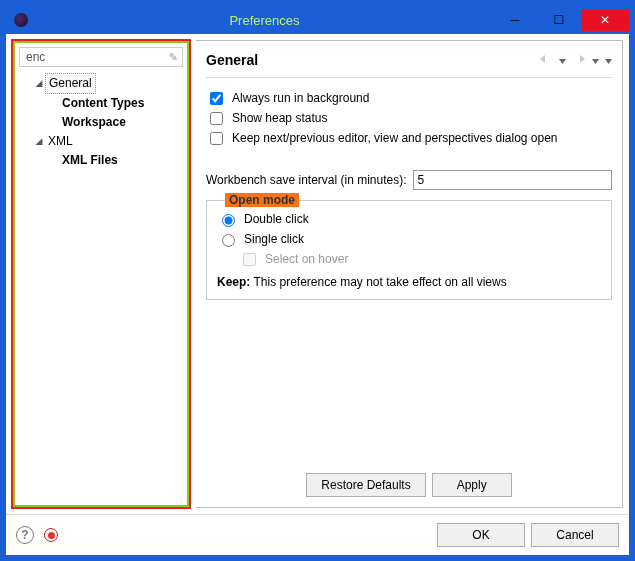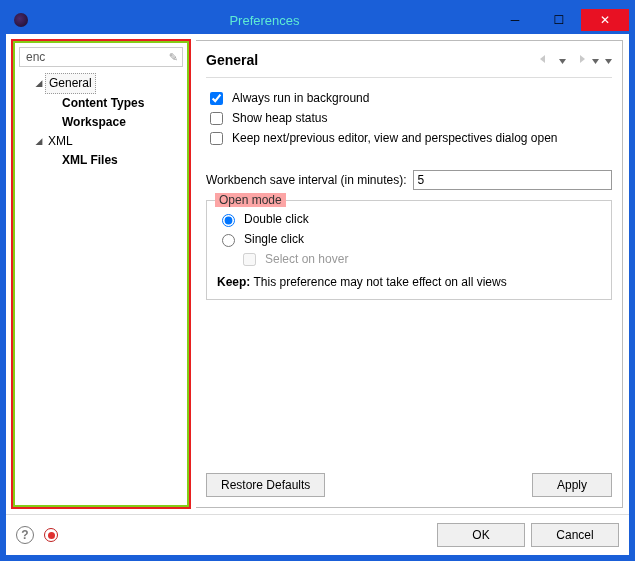--- a/index.html
+++ b/index.html
@@ -1,20 +1,20 @@
 <!DOCTYPE html>
 <html><head>
 <meta charset="utf-8">
 <style>
   * { box-sizing: border-box; font-family: "Segoe UI", Tahoma, sans-serif; font-size: 12px; }
   body { margin: 0; background: #fff; }
   .window { width: 635px; height: 561px; border: 6px solid #1a5fd8; background: #fff; display: flex; flex-direction: column; }
   .titlebar { height: 28px; background: #1a5fd8; display: flex; align-items: center; padding: 0 0 0 8px; color: #000; }
   .titlebar .app-icon { width: 14px; height: 14px; border-radius: 50%; background: radial-gradient(circle at 40% 40%, #4a2a6a, #1a0a2a); margin-right: 8px; }
-  .titlebar .title { flex: 1; text-align: center; color: #5eead4; font-size: 13px; }
+  .titlebar .title { flex: 1; text-align: center; color: #bef264; font-size: 13px; }
   .titlebar .winbtns { display: flex; }
   .titlebar .winbtn { width: 44px; height: 22px; display: flex; align-items: center; justify-content: center; color: #000; font-size: 12px; }
   .titlebar .winbtn.close { background: #e81123; color: #fff; width: 48px; height: 22px; }
   .body { flex: 1; display: flex; flex-direction: column; background: #fff; }
   .main { flex: 1; display: flex; padding: 6px; gap: 0; }
   .sidebar { width: 178px; border: 3px solid #84cc16; outline: 2px solid #e82020; outline-offset: -1px; padding: 4px; display: flex; flex-direction: column; }
   .filter-row { border: 1px solid #ccc; height: 20px; display: flex; align-items: center; justify-content: space-between; padding: 0 4px; margin-bottom: 6px; background: #fff; }
   .filter-row input { border: none; outline: none; width: 120px; font-size: 12px; color: #555; }
   .filter-row .clr { color: #999; font-size: 11px; }
   .tree { font-size: 12px; line-height: 19px; color: #000; }
@@ -28,29 +28,29 @@
   .content { flex: 1; border-top: 1px solid #bbb; border-right: 1px solid #bbb; border-bottom: 1px solid #bbb; margin-left: 6px; padding: 8px 10px 10px 10px; display: flex; flex-direction: column; }
   .content .hdr { display: flex; align-items: center; justify-content: space-between; height: 22px; }
   .content .hdr h2 { font-size: 14px; font-weight: bold; margin: 0; }
   .content .hdr .navicons { display: flex; align-items: center; gap: 6px; color: #888; }
   .content hr { border: none; border-top: 1px solid #ddd; margin: 6px 0 10px 0; }
   .chk-row { display: flex; align-items: center; gap: 6px; height: 20px; }
   .chk-row input[type=checkbox] { width: 13px; height: 13px; }
   .field-row { display: flex; align-items: center; gap: 6px; margin-top: 22px; }
   .field-row input[type=text] { border: 1px solid #999; height: 20px; padding: 0 4px; flex: 1; }
   .group { border: 1px solid #ccc; margin-top: 10px; padding: 8px 10px 10px 10px; position: relative; }
-  .group .legend { position: absolute; top: -8px; left: 8px; background: #fca5a5; padding: 0 4px; color: #333; }
+  .group .legend { position: absolute; top: -8px; left: 18px; background: #f97316; padding: 0 4px; color: #333; font-weight: bold; }
   .radio-row { display: flex; align-items: center; gap: 6px; height: 20px; }
   .radio-row input[type=radio] { width: 13px; height: 13px; }
   .sub { margin-left: 22px; }
   .sub label { color: #999; }
   .note-row { margin-top: 6px; }
   .note-row b { font-weight: bold; }
   .content-spacer { flex: 1; }
-  .btn-row { display: flex; justify-content: space-between; gap: 6px; margin-top: 8px; }
+  .btn-row { display: flex; justify-content: center; gap: 6px; margin-top: 8px; }
   .btn { border: 1px solid #adadad; background: #f0f0f0; height: 24px; padding: 0 14px; display: inline-flex; align-items: center; justify-content: center; cursor: pointer; min-width: 80px; }
   .footer { border-top: 1px solid #ddd; padding: 8px 10px; display: flex; align-items: center; justify-content: space-between; }
   .footer .left { display: flex; gap: 10px; align-items: center; }
   .help-icon { width: 18px; height: 18px; border: 1.5px solid #7a7a7a; border-radius: 50%; display: inline-flex; align-items: center; justify-content: center; color: #7a7a7a; font-size: 12px; font-weight: bold; }
   .rec-icon { width: 14px; height: 14px; border: 1.5px solid #c02020; border-radius: 50%; display: inline-flex; align-items: center; justify-content: center; }
   .rec-icon::after { content: ""; width: 7px; height: 7px; background: #e03030; border-radius: 50%; }
   .footer .right { display: flex; gap: 6px; }
   svg.arrow { width: 14px; height: 10px; }
   svg .dis { fill: #c9c9c9; }
   svg .tri { fill: #666; }

